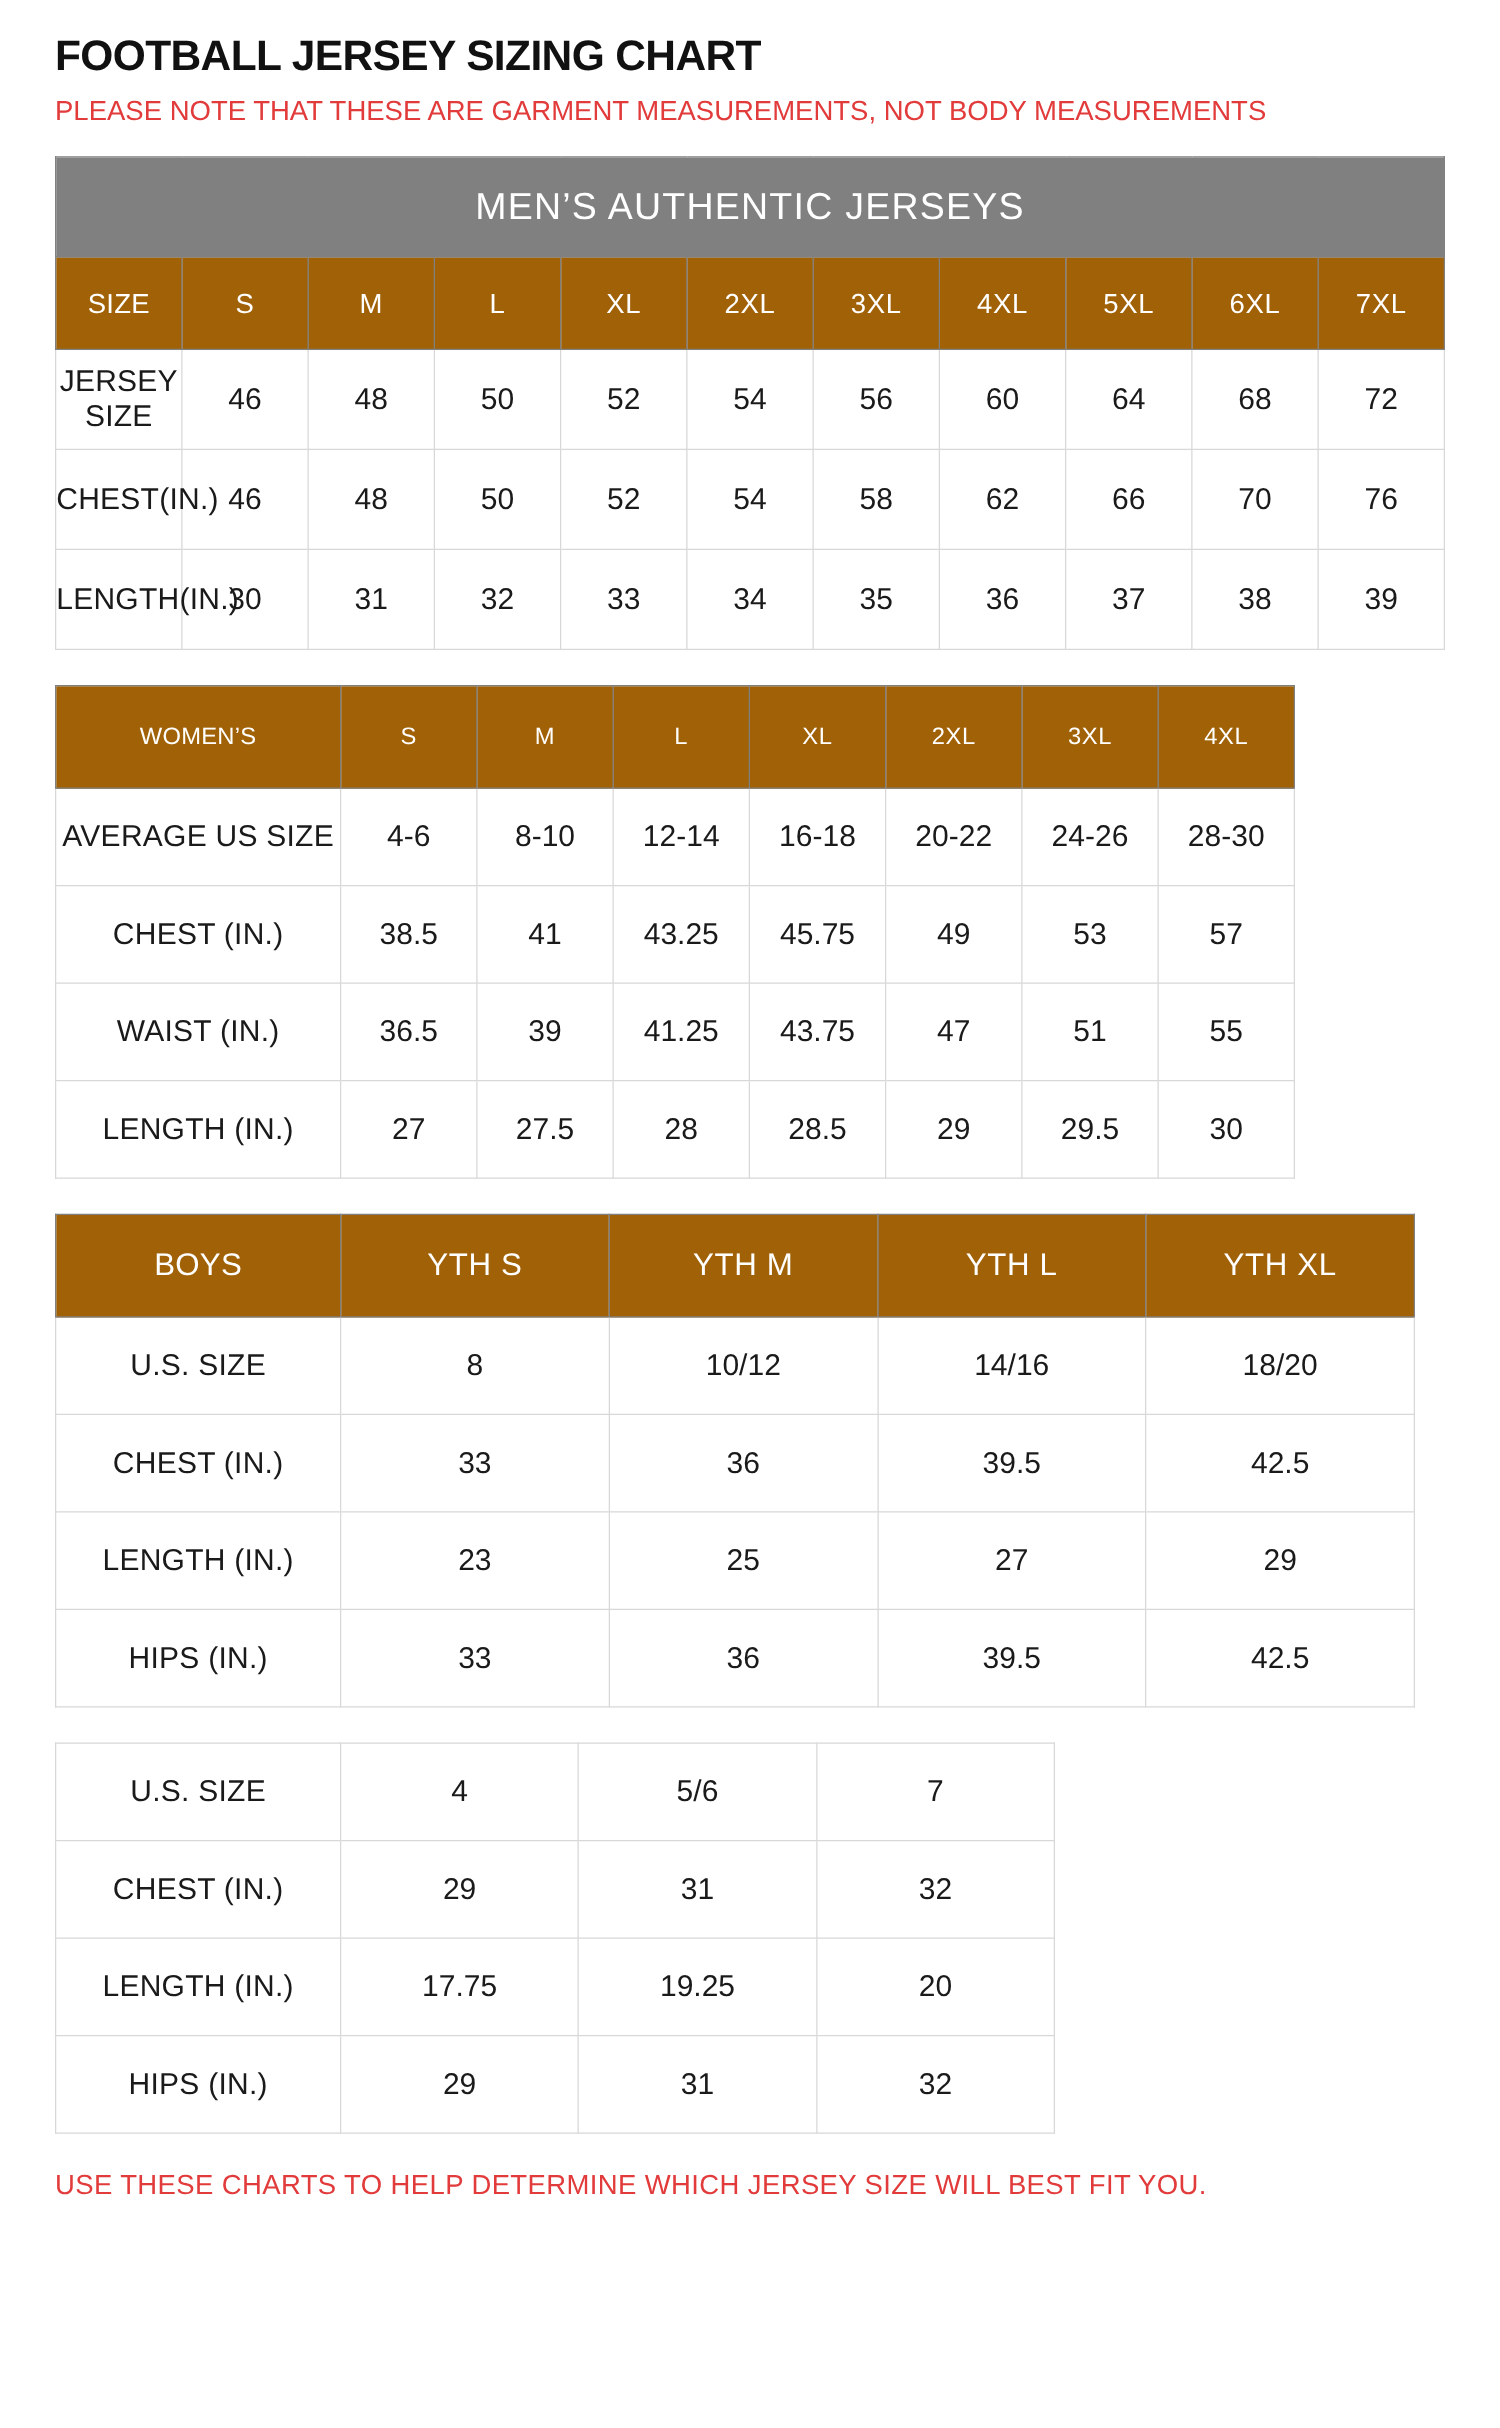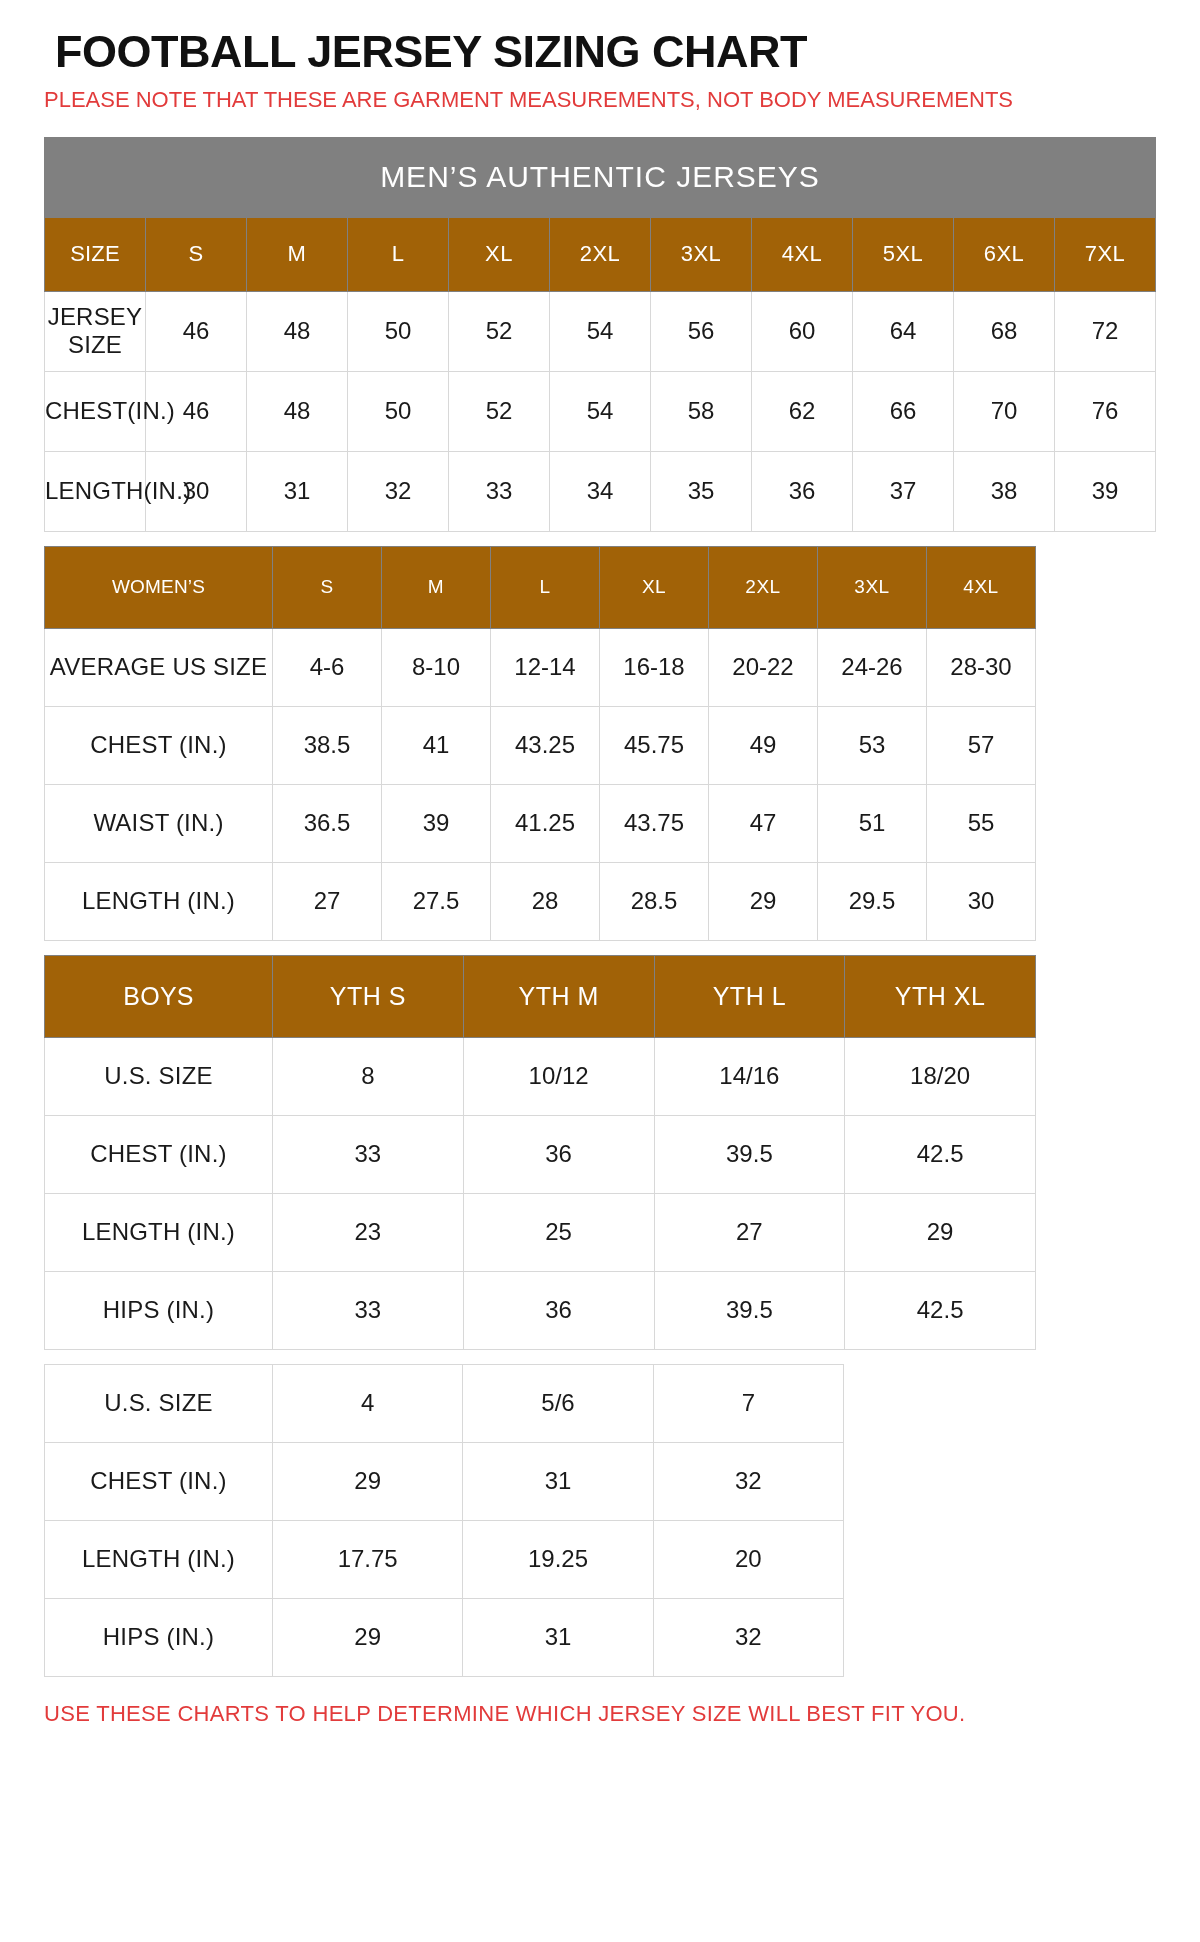--- a/index.html
+++ b/index.html
@@ -15,38 +15,38 @@
     -webkit-font-smoothing: antialiased;
   }
   .page {
     width: 1200px;
     height: 1942px;
     box-sizing: border-box;
     padding: 28px 44px 0 44px;
     position: relative;
   }
   .title {
-    font-size: 45px;
+    font-size: 34px;
     font-weight: bold;
     letter-spacing: -0.5px;
     color: #111111;
-    margin: 0 0 10px 11px;
+    margin: 0 0 10px 0;
     line-height: 1.05;
   }
   .note {
     color: #e23b3b;
     font-size: 22px;
     line-height: 1.35;
     margin: 0 0 22px 0;
     max-width: 1080px;
   }
   table {
     border-collapse: collapse;
     table-layout: fixed;
-    margin-bottom: 14px;
+    margin-bottom: 28px;
   }
   td, th {
     border: 1px solid #d8d8d8;
     text-align: center;
     vertical-align: middle;
     font-weight: normal;
     font-size: 22px;
     color: #1a1a1a;
     padding: 0;
     height: 66px;
@@ -85,21 +85,21 @@
   #men-table .datarow td { height: 80px; font-size: 24px; }
 
   
   #women-table { width: 992px; }
   #women-table .rowlabel { width: 228px; }
   #women-table td { font-size: 24px; }
   #women-table .datarow td { height: 78px; }
   #women-table .hdr-cell { font-size: 19px; }
 
   
-  #boys-table { width: 992px; }
+  #boys-table { width: 1088px; }
   #boys-table .rowlabel { width: 228px; }
   #boys-table td { font-size: 24px; }
   #boys-table .datarow td { height: 78px; }
   #boys-table .hdr-cell { font-size: 25px; }
 
   
   #pre-table { width: 800px; }
   #pre-table .rowlabel { width: 228px; }
   #pre-table td { font-size: 24px; }
   #pre-table .datarow td { height: 78px; }

